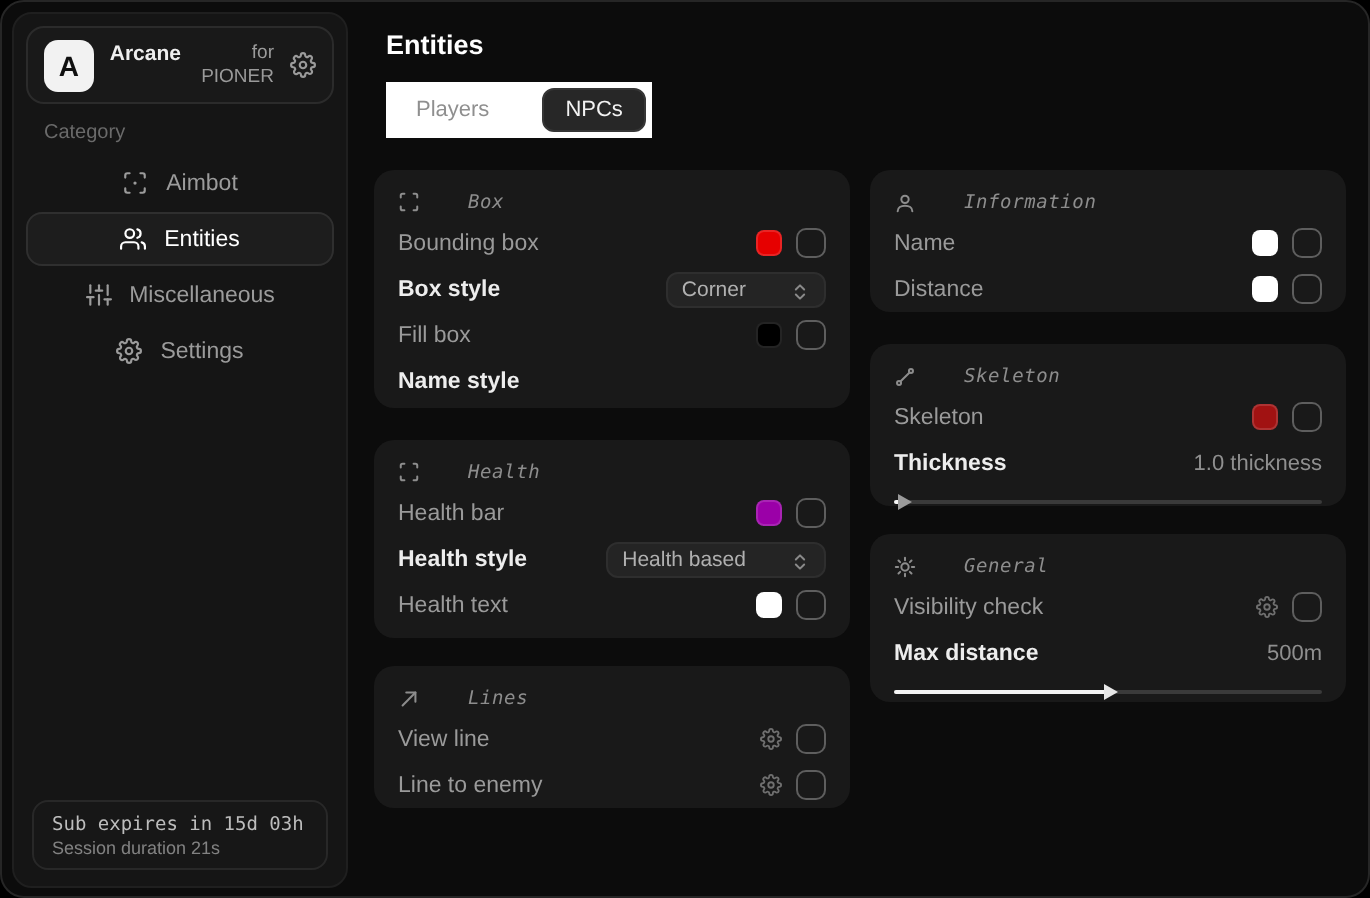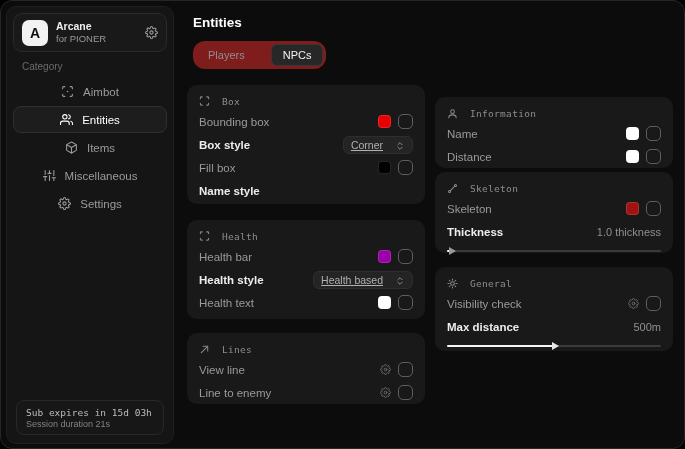--- a/index.html
+++ b/index.html
@@ -10,21 +10,21 @@
 
   
   .sidebar { position:absolute; left:5px; top:5px; width:168px; height:438px;
     background:#151515; border:1px solid #1f1f1f; border-radius:10px; }
   .side-header { position:absolute; left:6px; top:6px; right:6px; height:39px;
     border:1px solid #2b2b2b; background:#191919; border-radius:9px;
     display:flex; align-items:center; padding:0 8px; gap:8px; }
   .logo { width:26px; height:26px; background:#f2f2f2; border-radius:7px;
     display:flex; align-items:center; justify-content:center;
     color:#101010; font-weight:bold; font-size:14px; }
-  .app-titles { display:flex; flex-direction:column; line-height:1.25; }
+  .app-titles { display:flex; flex-direction:row; line-height:1.25; }
   .app-name { font-size:10.5px; font-weight:700; color:#efefef; }
   .app-sub { font-size:9.5px; color:#9a9a9a;text-align:right; }
   .side-gear { margin-left:auto; color:#9a9a9a; display:flex; cursor:pointer; }
   .cat-label { position:absolute; left:15px; top:54px; font-size:10px; color:#6a6a6a; }
   .nav { position:absolute; left:6px; right:6px; top:71px; display:flex;
     flex-direction:column; gap:1px; }
   .nav-item { height:27px; display:flex; align-items:center; gap:9px;
     padding:0 10px; border-radius:8px; color:#9b9b9b; font-size:11.5px;
     border:1px solid transparent; cursor:pointer;justify-content:center; }
   .nav-item.active { background:#1d1d1d; border-color:#2f2f2f; color:#fff; }
@@ -33,42 +33,42 @@
     border:1px solid #282828; border-radius:8px; background:#171717;
     padding:4px 9px; display:flex; flex-direction:column; justify-content:center; gap:1px; }
   .sub-line1 { font-family:"DejaVu Sans Mono", monospace; font-size:9.5px; color:#bdbdbd; }
   .sub-line2 { font-size:9px; font-weight:400; color:#828282; }
 
   
   .main { position:absolute; left:180px; top:0; right:0; bottom:0; }
   .page-title { position:absolute; left:12px; top:14px; font-size:13.5px;
     font-weight:700; color:#fff; }
   .tabs { position:absolute; left:12px; top:40px; display:flex; gap:2px;
-    background:#7f1d1d; border-radius:12px; padding:3px; }
+    background:#ffffff; border-radius:0; padding:3px; }
   .tab { padding:4px 11px; font-size:11px; color:#8f8f8f; border-radius:6px;
     cursor:pointer; border:1px solid transparent; }
   .tab.active { background:#272727; border-color:#363636; color:#f2f2f2;margin-left:12px; }
 
   .card { position:absolute; width:238px; background:#191919; border-radius:10px;
     padding:9px 12px; }
-  .card-hd { display:flex; align-items:center; gap:12px; color:#8d8d8d;
+  .card-hd { display:flex; align-items:center; gap:24px; color:#8d8d8d;
     font-family:"DejaVu Sans Mono", monospace; font-size:9.5px;
-    letter-spacing:.3px; height:14px; margin-bottom:2px; }
+    letter-spacing:.3px; height:14px; margin-bottom:2px;font-style:italic; }
   .card-hd .ic { display:flex; width:11px; color:#8d8d8d; }
   .row { height:23px; display:flex; align-items:center; justify-content:space-between; }
   .lbl { font-size:11.5px; color:#9a9a9a; }
   .lbl.bright { color:#ededed; font-weight:700; }
   .ctrl { display:flex; align-items:center; gap:7px; }
   .swatch { width:13px; height:13px; border-radius:4px;
     border:1px solid rgba(255,255,255,.14); cursor:pointer; }
   .checkbox { width:15px; height:15px; border:1.5px solid #5e5e5e;
     border-radius:5px; background:transparent; cursor:pointer; }
-  .select { display:flex; align-items:flex-end; gap:12px; background:#242424;
+  .select { display:flex; align-items:flex-end; gap:22px; background:#242424;
     border:1px solid #2e2e2e; border-radius:6px; padding:2px 7px;
-    font-size:10.5px; color:#b0b0b0; cursor:pointer;text-decoration:underline; }
+    font-size:10.5px; color:#b0b0b0; cursor:pointer; }
   .select .ic { display:flex; width:10px; color:#8a8a8a; }
   .kb { display:flex; color:#707070; cursor:pointer; }
   .val { font-size:11px; color:#8f8f8f; }
   .slider { position:relative; height:10px; margin-top:3px; cursor:pointer; }
   .slider .track { position:absolute; left:0; right:0; top:4px; height:2px;
     background:#3a3a3a; border-radius:2px; }
   .slider .fill { position:absolute; left:0; top:4px; height:2px;
     background:#f5f5f5; border-radius:2px; }
   .slider .thumb { position:absolute; top:1px; width:0; height:0;
     border-top:4px solid transparent; border-bottom:4px solid transparent;
@@ -119,30 +119,20 @@
               <path d="M17 21v-2a4 4 0 0 0-4-4H5a4 4 0 0 0-4 4v2"></path>
               <circle cx="9" cy="7" r="4"></circle>
               <path d="M23 21v-2a4 4 0 0 0-3-3.87"></path>
               <path d="M16 3.13a4 4 0 0 1 0 7.75"></path>
             </svg>
         </span>
         <span>Entities</span>
       </div>
       <div class="nav-item">
         <span class="ic">
-          <svg width="13" height="13" viewBox="0 0 24 24" fill="none" stroke="currentColor" stroke-width="2" stroke-linecap="round" stroke-linejoin="round">
-              <path d="M21 16V8a2 2 0 0 0-1-1.73l-7-4a2 2 0 0 0-2 0l-7 4A2 2 0 0 0 3 8v8a2 2 0 0 0 1 1.73l7 4a2 2 0 0 0 2 0l7-4A2 2 0 0 0 21 16z"></path>
-              <polyline points="3.27 6.96 12 12.01 20.73 6.96"></polyline>
-              <line x1="12" y1="22.08" x2="12" y2="12"></line>
-            </svg>
-        </span>
-        <span>Items</span>
-      </div>
-      <div class="nav-item">
-        <span class="ic">
           <svg width="13" height="13" viewBox="0 0 24 24" fill="none" stroke="currentColor" stroke-width="2" stroke-linecap="round">
               <line x1="4" y1="21" x2="4" y2="14"></line>
               <line x1="4" y1="10" x2="4" y2="3"></line>
               <line x1="12" y1="21" x2="12" y2="12"></line>
               <line x1="12" y1="8" x2="12" y2="3"></line>
               <line x1="20" y1="21" x2="20" y2="16"></line>
               <line x1="20" y1="12" x2="20" y2="3"></line>
               <line x1="1" y1="14" x2="7" y2="14"></line>
               <line x1="9" y1="8" x2="15" y2="8"></line>
               <line x1="17" y1="16" x2="23" y2="16"></line>
@@ -287,21 +277,21 @@
               <svg width="11" height="11" viewBox="0 0 24 24" fill="none" stroke="currentColor" stroke-width="2" stroke-linecap="round" stroke-linejoin="round">
                 <circle cx="12" cy="12" r="3"></circle>
                 <path d="M19.4 15a1.65 1.65 0 0 0 .33 1.82l.06.06a2 2 0 1 1-2.83 2.83l-.06-.06a1.65 1.65 0 0 0-1.82-.33 1.65 1.65 0 0 0-1 1.51V21a2 2 0 1 1-4 0v-.09A1.65 1.65 0 0 0 9 19.4a1.65 1.65 0 0 0-1.82.33l-.06.06a2 2 0 1 1-2.83-2.83l.06-.06a1.65 1.65 0 0 0 .33-1.82 1.65 1.65 0 0 0-1.51-1H3a2 2 0 1 1 0-4h.09A1.65 1.65 0 0 0 4.6 9a1.65 1.65 0 0 0-.33-1.82l-.06-.06a2 2 0 1 1 2.83-2.83l.06.06a1.65 1.65 0 0 0 1.82.33H9a1.65 1.65 0 0 0 1-1.51V3a2 2 0 1 1 4 0v.09a1.65 1.65 0 0 0 1 1.51 1.65 1.65 0 0 0 1.82-.33l.06-.06a2 2 0 1 1 2.83 2.83l-.06.06a1.65 1.65 0 0 0-.33 1.82V9a1.65 1.65 0 0 0 1.51 1H21a2 2 0 1 1 0 4h-.09a1.65 1.65 0 0 0-1.51 1z"></path>
               </svg>
             </span>
           <span class="checkbox"></span>
         </span>
       </div>
     </div>
 
-    <div class="card" style="left:254px; top:96px; height:71px;">
+    <div class="card" style="left:254px; top:84px; height:71px;">
       <div class="card-hd">
         <span class="ic">
           <svg width="11" height="11" viewBox="0 0 24 24" fill="none" stroke="currentColor" stroke-width="2.2" stroke-linecap="round" stroke-linejoin="round">
               <circle cx="12" cy="8" r="4"></circle>
               <path d="M4 21c0-4 3.6-6 8-6s8 2 8 6"></path>
             </svg>
         </span>
         <span>Information</span>
       </div>
       <div class="row">

